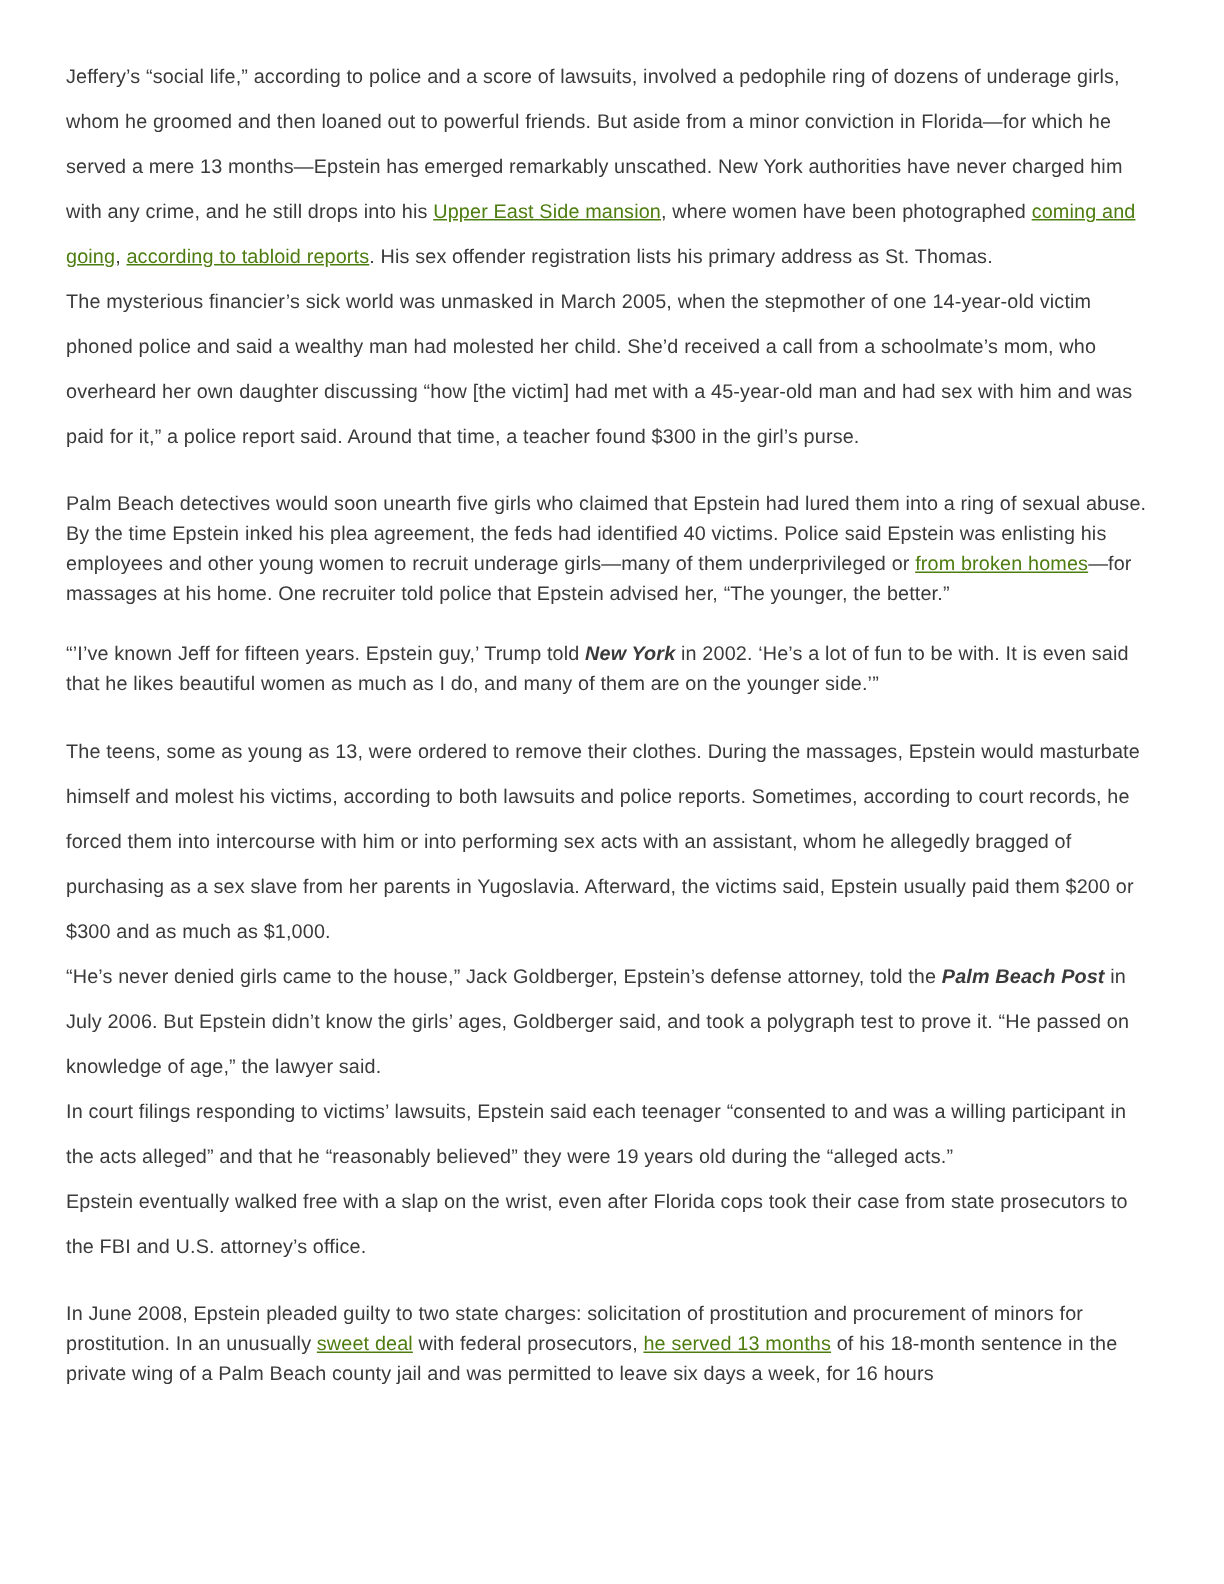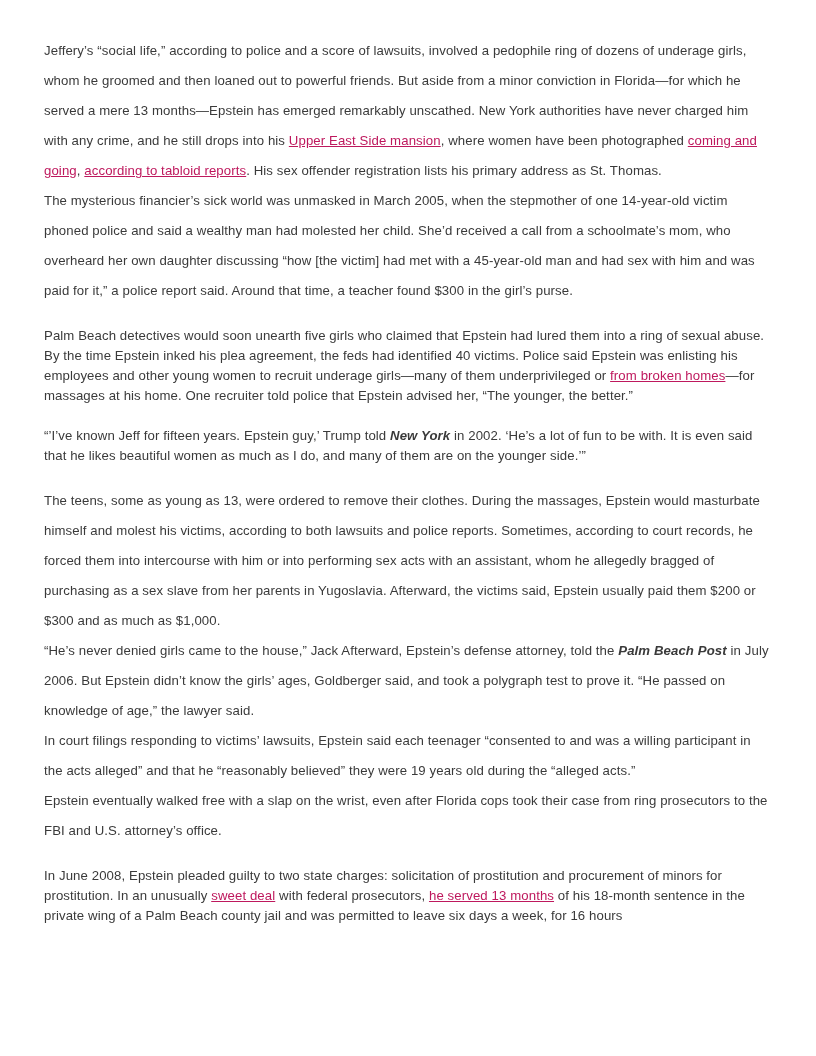--- a/index.html
+++ b/index.html
@@ -20,33 +20,33 @@
   .doc-body {
     width: 728px;
     font-size: 13.2px;
     color: #3a3a3a;
     letter-spacing: 0.1px;
   }
   .doc-body p { margin: 0; }
   p.p-loose { line-height: 30px; }
   p.p-tight { line-height: 20px; margin: 20px 0; }
   a.doc-link {
-    color: #be185d;
+    color: #4d7c0f;
     cursor: pointer;
   }
   em.doc-italic { font-style: italic; font-weight: bold; }
 </style>
 </head>
 <body>
 
 <div class="page">
   <div class="doc-body" id="doc-body">
       <p class="p-loose"><span>Jeffery’s “social life,” according to police and a score of lawsuits, involved a pedophile ring of dozens of underage girls, whom he groomed and then loaned out to powerful friends. But aside from a minor conviction in Florida—for which he served a mere 13 months—Epstein has emerged remarkably unscathed. New York authorities have never charged him with any crime, and he still drops into his </span><a class="doc-link" href="#">Upper East Side mansion</a><span>, where women have been photographed </span><a class="doc-link" href="#">coming and going</a><span>, </span><a class="doc-link" href="#">according to tabloid reports</a><span>. His sex offender registration lists his primary address as St. Thomas.</span></p>
       <p class="p-loose"><span>The mysterious financier’s sick world was unmasked in March 2005, when the stepmother of one 14-year-old victim phoned police and said a wealthy man had molested her child. She’d received a call from a schoolmate’s mom, who overheard her own daughter discussing “how [the victim] had met with a 45-year-old man and had sex with him and was paid for it,” a police report said. Around that time, a teacher found $300 in the girl’s purse.</span></p>
       <p class="p-tight"><span>Palm Beach detectives would soon unearth five girls who claimed that Epstein had lured them into a ring of sexual abuse. By the time Epstein inked his plea agreement, the feds had identified 40 victims. Police said Epstein was enlisting his employees and other young women to recruit underage girls—many of them underprivileged or </span><a class="doc-link" href="#">from broken homes</a><span>—for massages at his home. One recruiter told police that Epstein advised her, “The younger, the better.”</span></p>
       <p class="p-tight"><span>“’I’ve known Jeff for fifteen years. Epstein guy,’ Trump told </span><em class="doc-italic">New York</em><span> in 2002. ‘He’s a lot of fun to be with. It is even said that he likes beautiful women as much as I do, and many of them are on the younger side.’”</span></p>
       <p class="p-loose"><span>The teens, some as young as 13, were ordered to remove their clothes. During the massages, Epstein would masturbate himself and molest his victims, according to both lawsuits and police reports. Sometimes, according to court records, he forced them into intercourse with him or into performing sex acts with an assistant, whom he allegedly bragged of purchasing as a sex slave from her parents in Yugoslavia. Afterward, the victims said, Epstein usually paid them $200 or $300 and as much as $1,000.</span></p>
-      <p class="p-loose"><span>“He’s never denied girls came to the house,” Jack Afterward, Epstein’s defense attorney, told the </span><em class="doc-italic">Palm Beach Post</em><span> in July 2006. But Epstein didn’t know the girls’ ages, Goldberger said, and took a polygraph test to prove it. “He passed on knowledge of age,” the lawyer said.</span></p>
+      <p class="p-loose"><span>“He’s never denied girls came to the house,” Jack Goldberger, Epstein’s defense attorney, told the </span><em class="doc-italic">Palm Beach Post</em><span> in July 2006. But Epstein didn’t know the girls’ ages, Goldberger said, and took a polygraph test to prove it. “He passed on knowledge of age,” the lawyer said.</span></p>
       <p class="p-loose"><span>In court filings responding to victims’ lawsuits, Epstein said each teenager “consented to and was a willing participant in the acts alleged” and that he “reasonably believed” they were 19 years old during the “alleged acts.”</span></p>
-      <p class="p-loose"><span>Epstein eventually walked free with a slap on the wrist, even after Florida cops took their case from ring prosecutors to the FBI and U.S. attorney’s office.</span></p>
+      <p class="p-loose"><span>Epstein eventually walked free with a slap on the wrist, even after Florida cops took their case from state prosecutors to the FBI and U.S. attorney’s office.</span></p>
       <p class="p-tight"><span>In June 2008, Epstein pleaded guilty to two state charges: solicitation of prostitution and procurement of minors for prostitution. In an unusually </span><a class="doc-link" href="#">sweet deal</a><span> with federal prosecutors, </span><a class="doc-link" href="#">he served 13 months</a><span> of his 18-month sentence in the private wing of a Palm Beach county jail and was permitted to leave six days a week, for 16 hours</span></p>
     </div>
 </div>
 
 </body></html>

